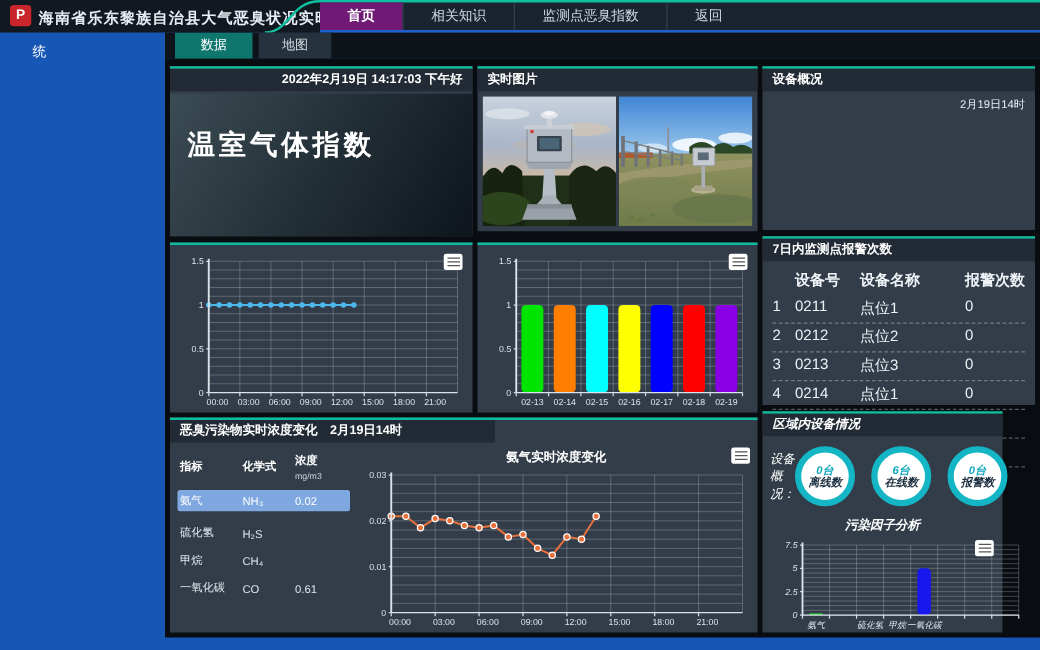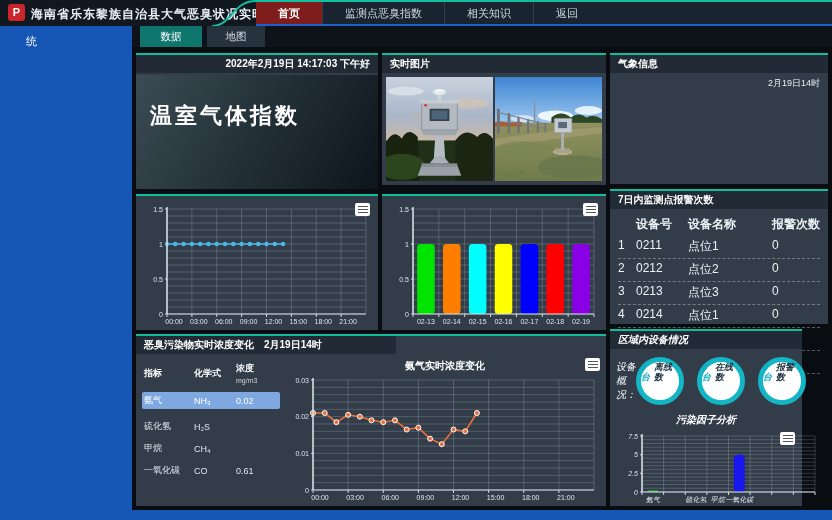--- a/index.html
+++ b/index.html
@@ -9,21 +9,21 @@
   
   .topbar{position:absolute;left:0;top:0;width:832px;height:26px;background:#12181f;z-index:5;}
   .logo{position:absolute;left:8px;top:4px;width:17px;height:17px;background:#c8262a;border-radius:3px;
         color:#fff;font-size:11px;font-weight:bold;text-align:center;line-height:17px;}
   .app-title{position:absolute;left:31px;top:6px;font-size:12px;font-weight:bold;color:#e6edf4;letter-spacing:1px;white-space:nowrap;}
   .curve{position:absolute;left:198px;top:0;width:70px;height:26px;}
   .nav-region{position:absolute;left:256px;top:0;right:0;height:22px;background:#1a2330;
               border-top:2px solid #0fbf9f;border-bottom:2px solid #1d61cf;display:flex;align-items:stretch;}
   .nav-item{padding:0 22px;line-height:22px;font-size:11px;color:#cfd8e2;cursor:pointer;white-space:nowrap;}
   .nav-item + .nav-item{border-left:1px solid #323e4e;}
-  .nav-item.active{background:#7f1d1d;color:#ffffff;font-weight:bold;border-left:none;}
+  .nav-item.active{background:#701a75;color:#ffffff;font-weight:bold;border-left:none;}
 
   
   .sidebar{position:absolute;left:0;top:26px;width:132px;height:494px;background:#1656b4;}
   .sidebar-label{padding:8px 0 0 26px;color:#ffffff;font-size:11px;}
   .tabrow{position:absolute;left:132px;top:26px;width:700px;height:21px;background:#0d1319;display:flex;padding-left:8px;box-sizing:border-box;gap:5px;}
   .tab{height:21px;line-height:21px;text-align:center;font-size:10.5px;cursor:pointer;}
   .tab-data{width:62px;background:#0f766e;color:#fff;}
   .tab-map{width:58px;background:#26323e;color:#d5dce3;}
 
   
@@ -61,21 +61,21 @@
   .orow.hl{background:#7fa8e0;border-radius:2px;color:#fff;padding:2px 0 2px 2px;margin-left:-2px;margin-bottom:11px;}
   .o-unit{font-size:7px;font-weight:normal;color:#cdd6df;}
   .chart-wrap{flex:1;position:relative;}
   .chart-title{position:absolute;left:0;right:0;top:3px;text-align:center;font-size:10px;font-weight:bold;color:#fff;}
 
   
   .dev-overview{display:flex;align-items:center;padding:8px 6px 2px 6px;}
   .dev-label{width:54px;font-size:10px;color:#fff;}
   .circles{display:flex;gap:13px;}
   .circle{width:38px;height:38px;border:5px solid #14b6c6;border-radius:50%;background:#ffffff;
-          display:flex;justify-content:center;}
+          display:flex;flex-direction:column;align-items:center;justify-content:center;}
   .circle .cnt{font-size:9px;font-weight:bold;color:#0fa8bc;line-height:10px;}
   .circle .lbl{font-size:9px;font-weight:bold;color:#1d3040;line-height:10px;}
   .analysis-title{text-align:center;font-size:10px;font-weight:bold;color:#fff;margin-top:6px;}
 
   
   .chart-fill{position:absolute;left:4px;top:6px;right:4px;bottom:3px;}
   .chart-nh3-box{position:absolute;left:2px;top:17px;right:4px;bottom:3px;}
   .chart-factor-box{position:relative;margin:2px 5px 0 5px;height:76px;}
 
   
@@ -94,22 +94,22 @@
 <div id="app">
 
   <div class="topbar">
     <div class="logo">P</div>
     <div class="app-title">海南省乐东黎族自治县大气恶臭状况实时发布系</div>
     <svg class="curve" width="70" height="26" viewBox="0 0 70 26">
       <path d="M14,26 C34,26 34,1 58,1 L70,1" fill="none" stroke="#0fbf9f" stroke-width="2"></path>
     </svg>
     <div class="nav-region">
       <div class="nav-item active">首页</div>
+      <div class="nav-item">相关知识</div>
       <div class="nav-item">监测点恶臭指数</div>
-      <div class="nav-item">相关知识</div>
       <div class="nav-item">返回</div>
     </div>
   </div>
 
   <div class="sidebar">
     <div class="sidebar-label">统</div>
   </div>
 
   <div class="tabrow">
     <div class="tab tab-data">数据</div>
@@ -198,21 +198,21 @@
           <rect x="68" y="63" width="3" height="20" fill="#aab0b6"></rect>
           <rect x="61" y="47" width="18" height="16" rx="1" fill="#c6cbd1" stroke="#98a0a8" stroke-width="0.8"></rect>
           <rect x="65" y="51" width="9" height="7" fill="#5b6a77"></rect>
           <path d="M8,112 q2,-7 4,0 M16,114 q2,-8 4,0 M26,110 q2,-6 4,0" stroke="#5a7a3a" stroke-width="1" fill="none"></path>
         </svg>
       </div>
     </div>
   </div>
 
   <div class="panel" style="left:610px;top:53px;width:218px;height:131px;">
-    <div class="panel-header">气象信息</div>
+    <div class="panel-header">设备概况</div>
     <div class="weather-time">2月19日14时</div>
   </div>
 
   <div class="panel" style="left:136px;top:194px;width:242px;height:136px;">
     <div class="menu-btn menu-abs">
         <i></i>
         <i></i>
         <i></i>
       </div>
     <div class="chart-fill"><svg width="234" height="125">

